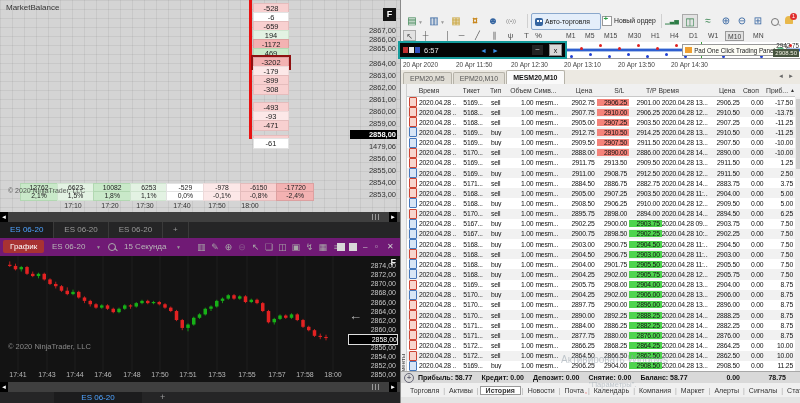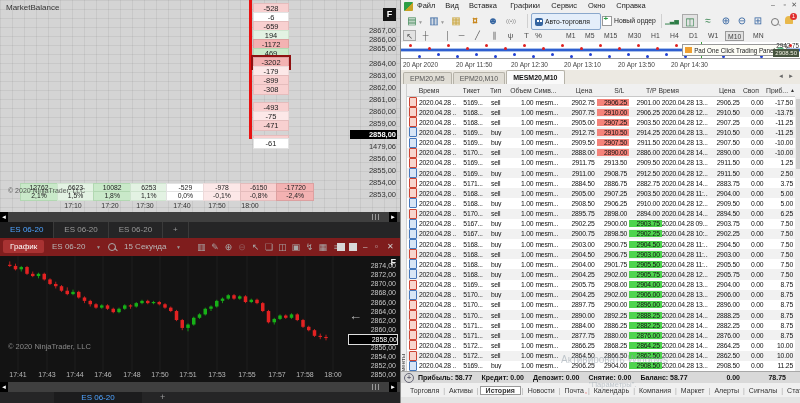--- a/index.html
+++ b/index.html
@@ -26,21 +26,21 @@
   .ft-cell{position:absolute;width:36px;height:8px;font-size:6.8px;line-height:8px;text-align:center;color:#222;}
   #nt-copy1{left:8px;top:187px;font-size:7px;color:#444;opacity:.85;z-index:5;}
   .nt-t1{position:absolute;top:202px;width:30px;text-align:center;font-size:7px;color:#333;}
   #nt-scroll1,#nt-scroll2{left:0;width:400px;height:10px;background:#3f3f3f;}
   #nt-scroll1{top:212px;} #nt-scroll2{top:382px;}
   .sc-box{position:absolute;top:0;width:8px;height:10px;background:#000;color:#fff;font-size:6px;line-height:10px;text-align:center;}
   .sc-grip{position:absolute;top:2px;width:9px;height:6px;background:repeating-linear-gradient(90deg,#999 0 1px,transparent 1px 3px);}
   #nt-tabs{left:0;top:222px;width:400px;height:16px;background:#252526;display:flex;align-items:stretch;}
   .nt-tab{padding:0 10px;font-size:8px;line-height:16px;color:#9a9a9a;border-right:1px solid #3a3a3a;}
   .nt-tab.on{color:#4fa3ff;background:#1c1c1d;}
-  #nt-toolbar{left:0;top:238px;width:400px;height:18px;background:#7f1d1d;}
+  #nt-toolbar{left:0;top:238px;width:400px;height:18px;background:#701a75;}
   #nt-grafik{left:3px;top:2px;height:13px;line-height:13px;padding:0 7px;background:#a83232;color:#fff;font-size:8px;border-radius:2px;}
   .nt-dd{position:absolute;top:4px;font-size:8px;color:#b8b8b8;}
   .dd-ar{position:absolute;top:6px;font-size:5px;color:#9a9a9a;}
   .mag{position:absolute;width:6px;height:6px;border:1px solid #aaa;border-radius:50%;}
   .mag::after{content:"";position:absolute;left:5px;top:5px;width:4px;height:1px;background:#aaa;transform:rotate(45deg);}
   .nt-ic{position:absolute;top:2px;width:13px;height:14px;font-size:9px;line-height:14px;text-align:center;color:#a8a8a8;}
   .nt-ic.dim{opacity:.4;}
   .wb{position:absolute;top:4px;font-size:8px;color:#cfcfcf;line-height:10px;}
   .wsq{position:absolute;top:5px;width:8px;height:8px;background:#d8d8d8;}
   #nt-chart{left:0;top:256px;width:400px;height:126px;background:#131313;overflow:hidden;}
@@ -148,21 +148,21 @@
           <div class="nt-val t-p2" style="top: 20.6px;">-659</div>
           <div class="nt-val t-g1" style="top: 29.65px;">194</div>
           <div class="nt-val t-p3" style="top: 38.7px;">-1172</div>
           <div class="nt-val t-g2" style="top: 47.75px;">469</div>
           <div class="nt-val t-p3 sel" style="top: 56.8px;">-3202</div>
           <div class="nt-val t-p1" style="top: 65.85px;">-179</div>
           <div class="nt-val t-p2" style="top: 74.9px;">-899</div>
           <div class="nt-val t-p2" style="top: 83.95px;">-308</div>
           <div class="nt-val t-p2" style="top: 110px;">-455</div>
           <div class="nt-val t-p2" style="top: 102.05px;">-493</div>
-          <div class="nt-val t-p1" style="top: 111.1px;">-75</div>
+          <div class="nt-val t-p1" style="top: 111.1px;">-93</div>
           <div class="nt-val t-p2" style="top: 120.15px;">-471</div>
           <div class="nt-val t-p2" style="top: 135px;">-655</div>
           <div class="nt-val t-w" style="top: 138.25px;">-61</div>
         </div>
       <div id="nt-scale1">
           <div class="nt-pr" style="top: 26px;">2867,00</div>
           <div class="nt-pr" style="top: 35.2px;">2866,00</div>
           <div class="nt-pr" style="top: 44px;">2865,00</div>
           <div class="nt-pr" style="top: 59px;">2864,00</div>
           <div class="nt-pr" style="top: 70.9px;">2863,00</div>
@@ -414,35 +414,20 @@
     </div>
 
     <div id="nt-tabs2" class="abs">
       <div id="nt-tab2a" class="abs">ES 06-20</div>
       <div id="nt-plus2" class="abs">+</div>
     </div>
   </div>
 
   <div id="mt" class="abs">
 
-    <div id="mt-menu" class="abs">
-      <div id="mt-logo" class="abs"></div>
-      <div id="mt-menu-items">
-          <div class="mi" style="left: 16px;">Файл</div>
-          <div class="mi" style="left: 44.2px;">Вид</div>
-          <div class="mi" style="left: 68.1px;">Вставка</div>
-          <div class="mi" style="left: 109.2px;">Графики</div>
-          <div class="mi" style="left: 150.3px;">Сервис</div>
-          <div class="mi" style="left: 187.1px;">Окно</div>
-          <div class="mi" style="left: 215.3px;">Справка</div>
-        </div>
-      <div class="wbtn" style="right:26px;">–</div>
-      <div class="wbtn" style="right:15px;">▫</div>
-      <div class="wbtn" style="right:4px;">✕</div>
-    </div>
 
     <div id="mt-tb1" class="abs">
       <div class="ti" style="left:3px;color:#2d7d46;">▤</div>
       <div class="dd-ar" style="left:17px;top:7px;position:absolute;">▼</div>
       <div class="ti" style="left:25px;color:#3464a0;">▥</div>
       <div class="dd-ar" style="left:39px;top:7px;position:absolute;">▼</div>
       <div class="ti" style="left:47px;color:#caa53c;">▦</div>
       <div class="ti" style="left:66px;color:#c8861a;font-weight:bold;">¤</div>
       <div class="ti" style="left:84px;color:#3464a0;">☻</div>
       <div class="ti" style="left:100px;color:#888;font-size:6px;width:20px;">((•))</div>
@@ -1093,13 +1078,23 @@
         <div class="btab">Сигналы</div>
         <div class="bsep">|</div>
         <div class="btab">Статьи</div>
       </div>
     <div id="mt-bottom" class="abs"></div>
 
     <div class="wm" style="left:160px;top:354px;font-size:10px;">Активировать Windows</div>
     <div class="wm" style="left:188px;top:380px;font-size:7.5px;">"Параметры".</div>
   </div>
 
+  <div id="mini" class="abs">
+    <div class="mico" style="left:3px;background:#c03030;"></div>
+    <div class="mico" style="left:9px;background:#e8e8e8;"></div>
+    <div class="mico" style="left:15px;background:#3050c0;"></div>
+    <div id="mini-time">6:57</div>
+    <div class="mini-ar" style="left:80px;">◄</div>
+    <div class="mini-ar" style="left:92px;">►</div>
+    <div id="mini-min">–</div>
+    <div id="mini-close">x</div>
+  </div>
 </div>
 
 </body></html>

